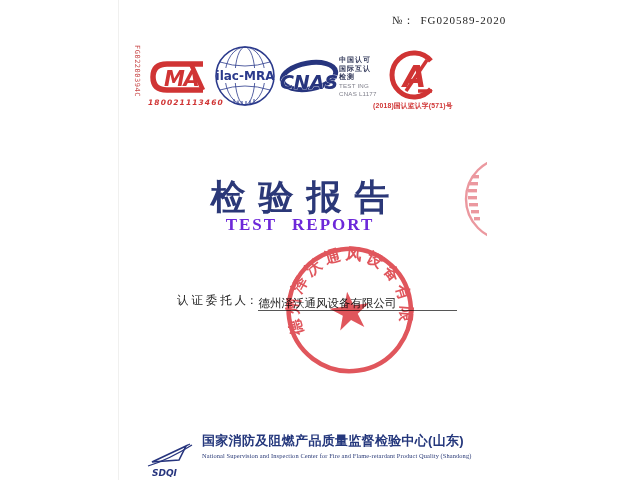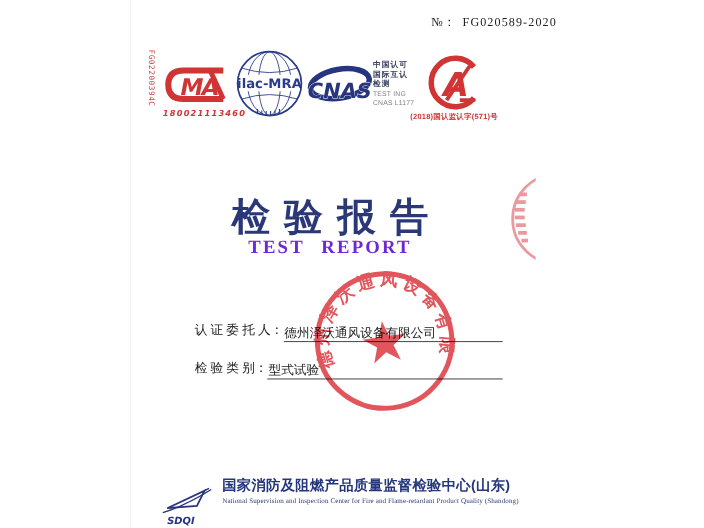--- a/index.html
+++ b/index.html
@@ -133,24 +133,20 @@
       <rect x="23" y="62" width="6" height="3.4"></rect>
     </g>
   </svg>
 </div>
 
 <div class="abs fields">
   <div class="field-row">
     <span class="field-label">认 证 委 托 人：</span>
     <span class="field-value-box"><span class="field-value">德州泽沃通风设备有限公司</span></span>
   </div>
-  <div class="field-row">
-    <span class="field-label">检 验 类 别：</span>
-    <span class="field-value-box"><span class="field-value">型式试验</span></span>
-  </div>
 </div>
 
 <div class="abs big-stamp">
   <svg width="138" height="138" viewBox="0 0 140 140">
     <defs>
       <path id="stampArc" d="M 21 88 A 52 52 0 1 1 119 88" fill="none"></path>
     </defs>
     <circle cx="70" cy="70" r="62" fill="none" stroke="#dc3c44" stroke-width="4.6"></circle>
     <text font-family="Liberation Sans, DejaVu Sans, sans-serif" font-weight="bold" font-size="16" fill="#dc3c44" letter-spacing="4.2">
       <textPath href="#stampArc" startOffset="1">德州泽沃通风设备有限公司</textPath>

